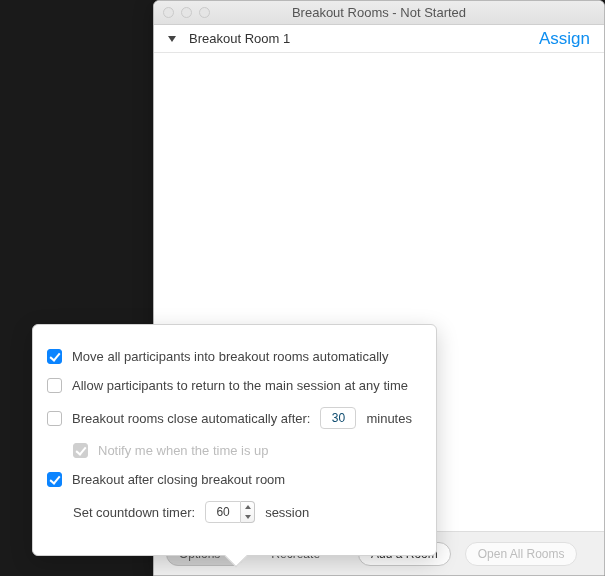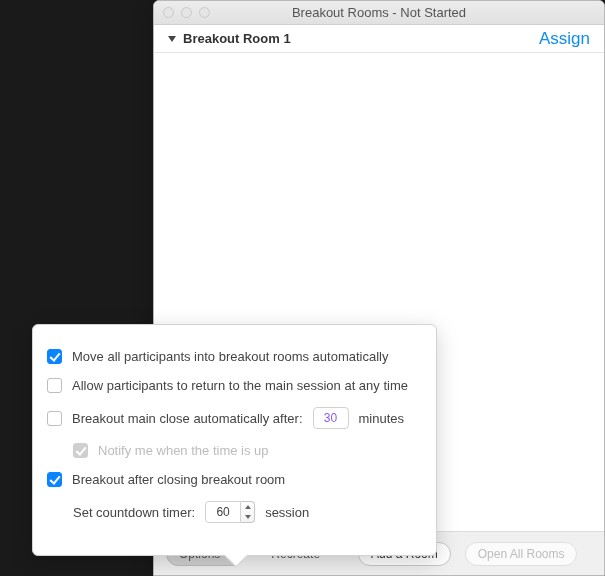--- a/index.html
+++ b/index.html
@@ -3,21 +3,21 @@
 <meta charset="utf-8">
 <style>
 *{box-sizing:border-box;margin:0;padding:0;font-family:-apple-system,BlinkMacSystemFont,"Segoe UI",Helvetica,Arial,sans-serif}
 body{width:605px;height:576px;background:#1a1a1a;overflow:hidden;position:relative;font-size:13px;color:#333}
 .window{position:absolute;left:153px;top:0;width:452px;height:576px;background:#fff;border:1px solid #b8b8b8;border-radius:6px 6px 0 0;box-shadow:0 4px 20px rgba(0,0,0,.25);display:flex;flex-direction:column}
 .titlebar{height:24px;background:linear-gradient(#ececec,#e1e1e1);border-bottom:1px solid #cfcfcf;border-radius:6px 6px 0 0;display:flex;align-items:center;position:relative}
 .traffic{display:flex;gap:7px;margin-left:9px}
 .tl{width:11px;height:11px;border-radius:50%;background:#e5e5e5;border:1px solid #cacaca}
 .title{position:absolute;left:0;right:0;text-align:center;font-size:13px;color:#555}
 .roomrow{height:28px;border-bottom:1px solid #e5e5e5;display:flex;align-items:center;padding:0 14px;justify-content:space-between;background:#fff}
-.roomleft{display:flex;align-items:center;gap:7px;font-weight:700;font-size:13px}
+.roomleft{display:flex;align-items:center;gap:13px;font-weight:400;font-size:13px}
 .tri{width:0;height:0;border-left:4px solid transparent;border-right:4px solid transparent;border-top:6px solid #444}
 .assign{color:#0e8ef0;font-size:17px;cursor:pointer}
 .body{flex:1;background:#fff}
 .bottombar{height:44px;border-top:1px solid #ddd;background:#f0f0f0;display:flex;align-items:center;padding:0 12px;gap:14px}
 .btn{height:24px;padding:0 12px;border-radius:12px;font-size:12px;display:inline-flex;align-items:center;justify-content:center;gap:4px;cursor:pointer;white-space:nowrap}
 .btn-flat{background:transparent;border:none;color:#555}
 .btn-pressed{background:#d2d2d2;border:1px solid #bdbdbd;color:#555}
 .btn-outline{background:#fff;border:1px solid #c8c8c8;color:#333}
 .btn-disabled{background:#fbfbfb;border:1px solid #e0e0e0;color:#bdbdbd;cursor:default}
 .chev-up{width:0;height:0;border-left:4px solid transparent;border-right:4px solid transparent;border-bottom:5px solid currentColor}
@@ -25,21 +25,21 @@
 .tail{position:absolute;left:195px;bottom:-9px;width:16px;height:16px;background:#fff;border-right:1px solid #d2d2d2;border-bottom:1px solid #d2d2d2;transform:rotate(45deg)}
 .optrow{display:flex;align-items:center;gap:10px;margin:14px 0;font-size:13px;color:#444}
 .optrow:first-child{margin-top:4px}
 .sub{margin-left:26px}
 .cb{width:15px;height:15px;border:1px solid #bdbdbd;border-radius:3px;background:#fff;flex-shrink:0;position:relative;cursor:pointer}
 .cb.checked{background:#0b84ff;border-color:#0b84ff}
 .cb.checked::after{content:"";position:absolute;left:4px;top:1px;width:4px;height:8px;border-right:2px solid #fff;border-bottom:2px solid #fff;transform:rotate(40deg)}
 .cb.disabled{background:#f1f1f1;border-color:#dedede}
 .cb.disabled.checked{background:#cfcfcf;border-color:#cfcfcf}
 .disabled-text{color:#bcbcbc}
-.numfield{width:36px;height:22px;border:1px solid #d2d2d2;border-radius:4px;text-align:center;font-size:12px;color:#8b5cf6;background:#fff}
+.numfield{width:36px;height:22px;border:1px solid #d2d2d2;border-radius:4px;text-align:center;font-size:12px;color:#0c4a6e;background:#fff}
 .stepper{display:inline-flex;align-items:center}
 .stepper .numfield{color:#404040;border-radius:4px 0 0 4px}
 .steps{width:14px;height:22px;border:1px solid #c7c7c7;border-left:none;border-radius:0 4px 4px 0;background:linear-gradient(#fff,#f2f2f2);display:flex;flex-direction:column}
 .steps div{flex:1;display:flex;align-items:center;justify-content:center}
 .arr-up{width:0;height:0;border-left:3px solid transparent;border-right:3px solid transparent;border-bottom:4px solid #666}
 .arr-dn{width:0;height:0;border-left:3px solid transparent;border-right:3px solid transparent;border-top:4px solid #666}
 </style>
 </head>
 <body>
 
@@ -81,21 +81,21 @@
   <div class="optrow">
     <div class="cb checked"></div>
     <span>Move all participants into breakout rooms automatically</span>
   </div>
   <div class="optrow">
     <div class="cb"></div>
     <span>Allow participants to return to the main session at any time</span>
   </div>
   <div class="optrow">
     <div class="cb"></div>
-    <span>Breakout main close automatically after:</span>
+    <span>Breakout rooms close automatically after:</span>
     <input class="numfield" readonly="" value="30" style="">
     <span>minutes</span>
   </div>
   <div class="optrow sub">
     <div class="cb disabled checked"></div>
     <span class="disabled-text">Notify me when the time is up</span>
   </div>
   <div class="optrow">
     <div class="cb checked"></div>
     <span>Breakout after closing breakout room</span>

